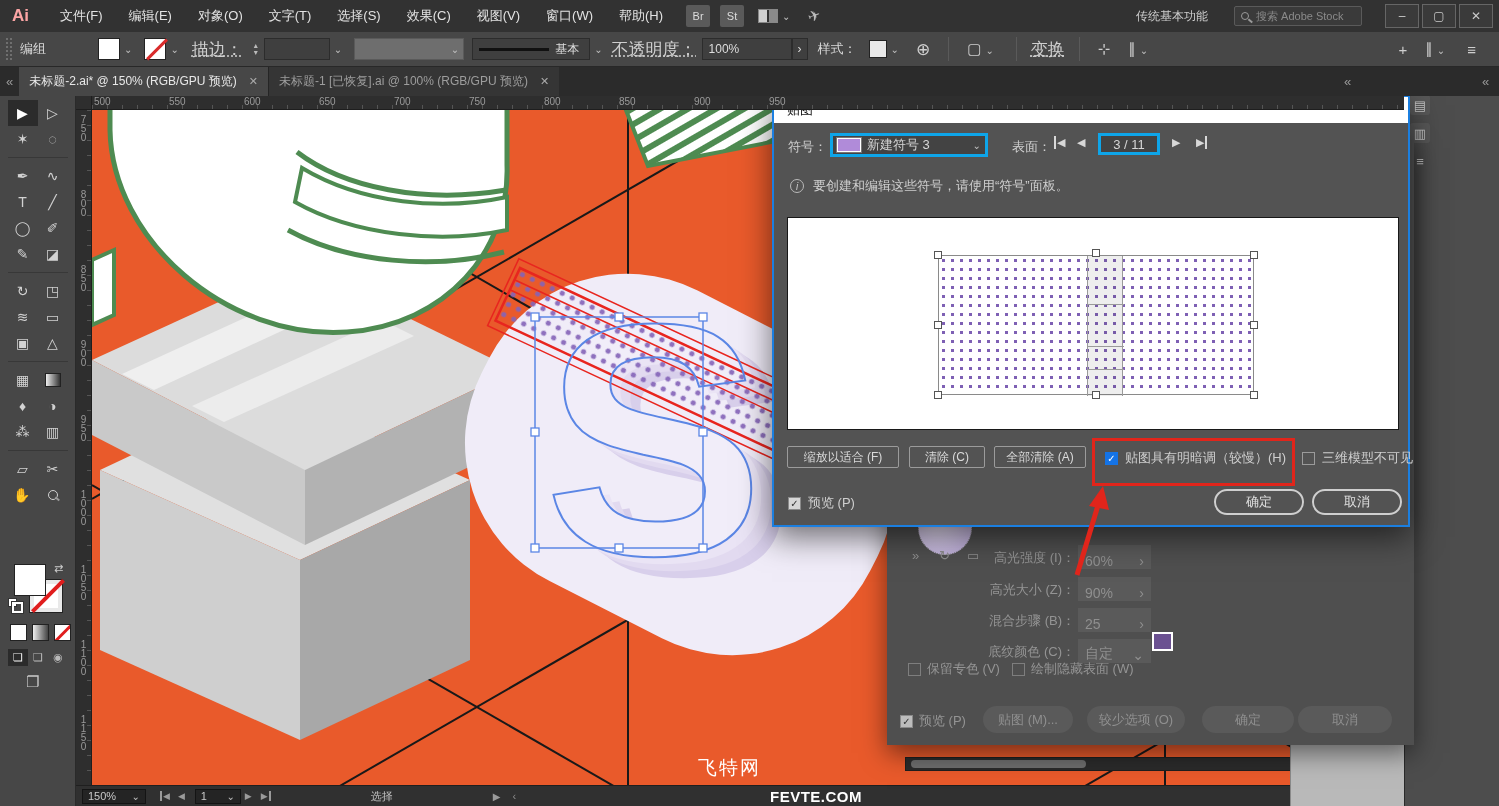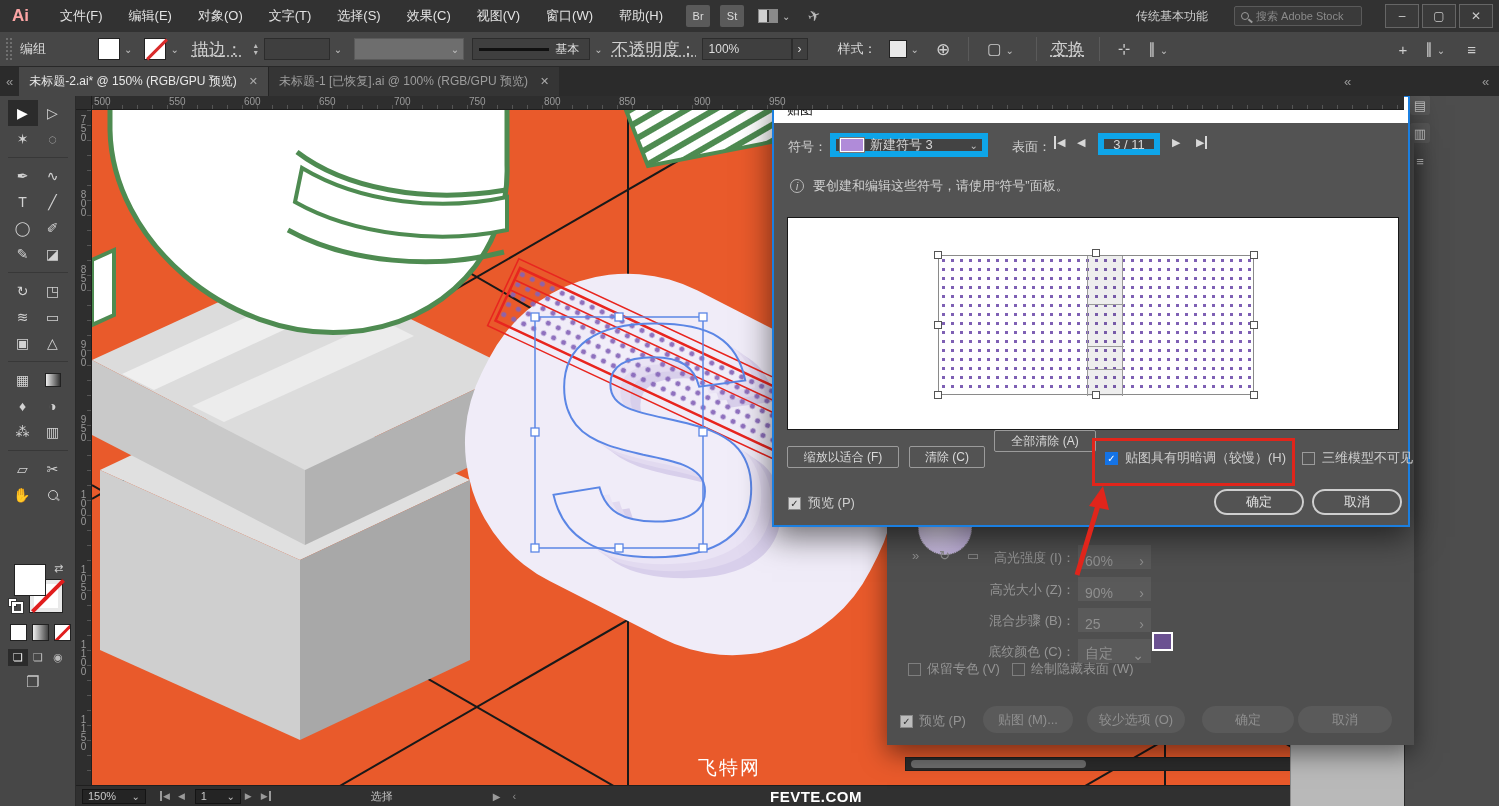--- a/index.html
+++ b/index.html
@@ -97,21 +97,21 @@
   .corner-panel{left:1290px;top:745px;width:114px;height:61px;background:#b9b9b9;border-left:1px solid #8a8a8a;z-index:9;}
 
   
   .dock{left:1404px;top:67px;width:95px;height:739px;background:#4d4d4d;border-left:1px solid #2a2a2a;z-index:10;}
   .dock-ic{position:absolute;width:20px;height:20px;display:flex;align-items:center;justify-content:center;color:#c9c9c9;font-size:13px;background:#585858;border-radius:3px;}
 
   
   .dlg{left:772px;top:95px;width:638px;height:432px;background:#535353;border:2px solid #1b7fe0;box-shadow:0 10px 30px rgba(0,0,0,.55);z-index:15;}
   .dlg-title{height:26px;background:#ffffff;color:#111;display:flex;align-items:center;padding-left:13px;font-size:13px;}
   .lbl{color:#cfcfcf;font-size:13px;white-space:nowrap;}
-  .fld{background:#434343;border:6px solid #0ea5e9;color:#d6d6d6;display:flex;align-items:center;font-size:13px;}
+  .fld{background:#434343;border:3px solid #0ea5e9;color:#d6d6d6;display:flex;align-items:center;font-size:13px;}
   .sym-swatch{width:24px;height:14px;background:#b08bd9;border:1px solid #fff;outline:1px solid #777;margin:0 6px 0 4px;}
   .navg{color:#d8d8d8;font-size:11px;position:absolute;top:3px;}
   .navg.bar{border-left:2px solid #d8d8d8;padding-left:1px;}
   .info-ic{width:14px;height:14px;border:1px solid #b9b9b9;border-radius:50%;color:#c9c9c9;font-size:10px;font-style:italic;display:flex;align-items:center;justify-content:center;}
   .preview{position:absolute;left:13px;top:120px;width:612px;height:213px;background:#fff;border:1px solid #181818;}
   .pv-rect{position:absolute;left:150px;top:37px;width:316px;height:140px;background-color:#fff;border:1px solid #8a8a8a;
     background-image:radial-gradient(#7e60b4 1.5px,transparent 1.7px);background-size:9px 9px;}
   .pv-band{position:absolute;left:148px;top:0;width:36px;height:140px;background:rgba(40,40,40,.08);border-left:1px solid #9a9a9a;border-right:1px solid #9a9a9a;}
   .pv-line{position:absolute;left:0;width:36px;height:1px;background:#9a9a9a;}
   .handle{position:absolute;width:8px;height:8px;background:#fff;border:1px solid #555;}
@@ -189,21 +189,21 @@
         <span class="chev">⌄</span>
       </span>
     <span class="fldgray" style="width:118px">
         <span class="strokeline"></span>
         <span>基本</span>
       </span>
     <span class="chev">⌄</span>
     <span class="cb-ulabel">不透明度：</span>
     <span class="fldgray" style="width:90px">100%</span>
     <span class="fldgray" style="width:16px;justify-content:center">›</span>
-    <span class="cb-label" style="margin-left:30px">样式：</span>
+    <span class="cb-label" style="margin-left:10px">样式：</span>
     <span class="swatch-btn">
         <span class="swatch" style="width:18px;height:18px;background:#e8e8e8"></span>
         <span class="chev">⌄</span>
       </span>
     <span class="cb-icon" style="font-size:17px">⊕</span>
     <span class="vr"></span>
     <span class="cb-icon"><span>▢</span><span class="chev">⌄</span></span>
     <span class="vr"></span>
     <span class="cb-ulabel">变换</span>
     <span class="vr"></span>
@@ -475,21 +475,21 @@
       <span class="handle" style="left:462px;top:33px"></span>
       <span class="handle" style="left:146px;top:103px"></span>
       <span class="handle" style="left:462px;top:103px"></span>
       <span class="handle" style="left:146px;top:173px"></span>
       <span class="handle" style="left:304px;top:173px"></span>
       <span class="handle" style="left:462px;top:173px"></span>
     </div>
 
     <div class="btn" style="left:13px;top:349px;width:112px">缩放以适合 (F)</div>
     <div class="btn" style="left:135px;top:349px;width:76px">清除 (C)</div>
-    <div class="btn" style="left:220px;top:333px;width:102px">全部清除 (A)</div>
+    <div class="btn" style="left:220px;top:349px;width:92px">全部清除 (A)</div>
 
     <span class="abs" style="left:331px;top:352px;display:flex;align-items:center;gap:7px">
       <span class="cbx blue">✓</span>
       <span class="lbl">贴图具有明暗调（较慢）(H)</span>
     </span>
     <span class="abs" style="left:528px;top:352px;display:flex;align-items:center;gap:7px">
       <span class="cbx"></span>
       <span class="lbl">三维模型不可见</span>
     </span>
     <div class="redbox"></div>

